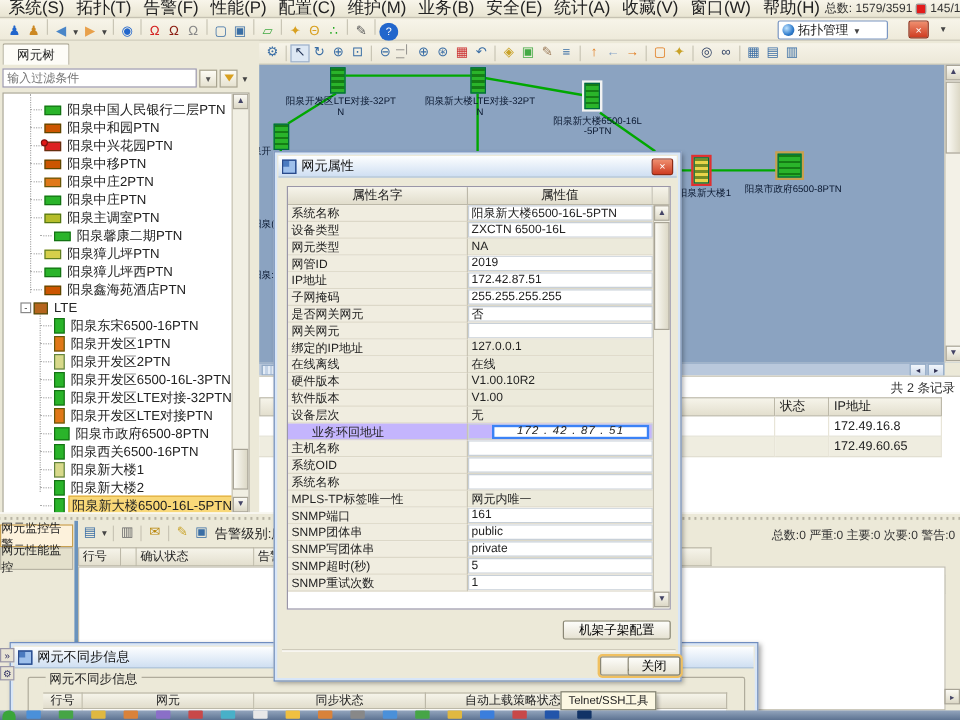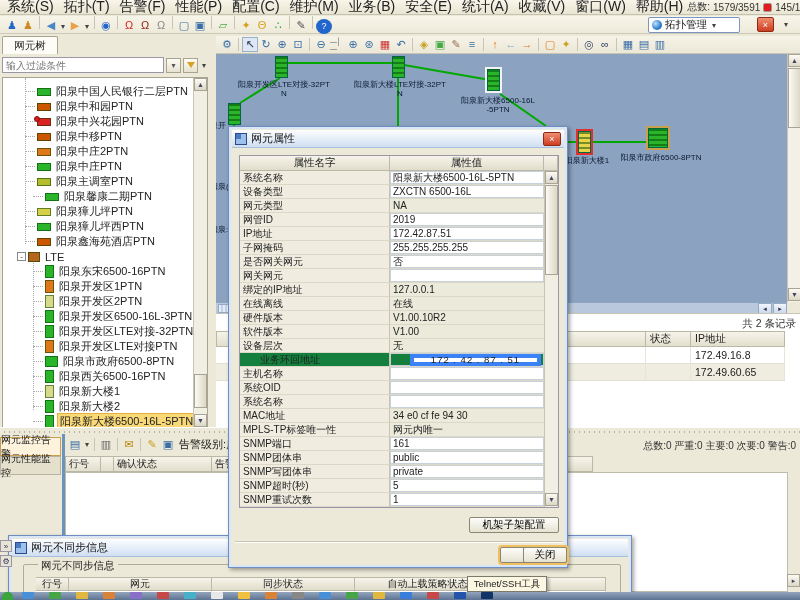--- a/index.html
+++ b/index.html
@@ -79,22 +79,22 @@
 .dlgclose{margin-left:auto;width:18px;height:14px;background:linear-gradient(#ef8f6f,#cf3d22);border:1px solid #8d2a14;border-radius:2px;color:#fff;font-size:9px;display:flex;align-items:center;justify-content:center;}
 
 #prop-table{position:absolute;left:10px;top:28px;width:320px;height:353px;background:#fff;border:1px solid #9a96a8;}
 .phcell{position:absolute;top:0;height:15px;background:linear-gradient(#f6f4ea,#e1ddcc);border-right:1px solid #bcb8a8;border-bottom:1px solid #bcb8a8;font-size:10.5px;display:flex;align-items:center;justify-content:center;}
 #prop-rows{position:absolute;left:0;top:15px;width:304px;}
 .prow{display:flex;height:14px;}
 .pname{width:150px;background:#f0ede0;border-right:1px solid #c8c4b4;border-bottom:1px solid #dcd8c8;font-size:10px;padding:0 3px;display:flex;align-items:center;white-space:nowrap;overflow:hidden;}
 .pval{width:154px;border-bottom:1px solid #dcd8c8;font-size:10px;padding:0 3px;display:flex;align-items:center;white-space:nowrap;overflow:hidden;}
 .pval.ed{background:#fff;box-shadow:inset 0 0 0 1px #c8d0d8;}
 .pval.ro{background:#ecead( );background:#eceadb;}
-.prow.hl .pname,.prow.hl .pval{background:#15803d;padding-left:20px;}
-.ipbox{width:140px;height:12px;background:#fff;border:4px solid #3b82f6;font-size:9.5px;display:flex;align-items:center;justify-content:center;letter-spacing:1px;}
+.prow.hl .pname,.prow.hl .pval{background:#c4b5fd;padding-left:20px;}
+.ipbox{width:140px;height:12px;background:#fff;border:2px solid #3b82f6;font-size:9.5px;display:flex;align-items:center;justify-content:center;letter-spacing:1px;font-style:italic;}
 #prop-scroll{position:absolute;right:0;top:15px;width:14px;height:336px;background:#f1efe3;border-left:1px solid #c8c4b4;}
 .dlgbtn{position:absolute;height:16px;background:linear-gradient(#fdfdfa,#e6e2d2);border:1px solid #8a8775;border-radius:2px;font-size:10.5px;display:flex;align-items:center;justify-content:center;font-family:inherit;}
 .default-btn{box-shadow:0 0 0 2px #f0c060;}
 #prop-sep{position:absolute;left:6px;top:414px;width:328px;height:2px;border-top:1px solid #c8c4b4;border-bottom:1px solid #fff;}
 
 #sync-group{position:absolute;left:14px;top:28px;width:598px;height:60px;border:1px solid #b0ac9c;border-radius:2px;}
 #sync-group-label{position:absolute;left:14px;top:-6px;background:#ece9d8;padding:0 3px;font-size:10.5px;}
 .shcell{position:absolute;top:0;height:14px;background:linear-gradient(#f6f4ea,#e1ddcc);border:1px solid #bcb8a8;border-left:none;font-size:10px;display:flex;align-items:center;justify-content:center;}
 .sdcell{position:absolute;top:14px;height:14px;border-bottom:1px solid #dcd8c8;border-right:1px solid #e4e0d0;font-size:10px;display:flex;align-items:center;padding-left:3px;background:#fff;white-space:nowrap;overflow:hidden;}
 
@@ -507,24 +507,20 @@
         </div>
         <div class="prow">
           <div class="pname">系统OID</div>
           <div class="pval ed"></div>
         </div>
         <div class="prow">
           <div class="pname">系统名称</div>
           <div class="pval ed"></div>
         </div>
         <div class="prow">
-          <div class="pname">MAC地址</div>
-          <div class="pval ro">34 e0 cf fe 94 30</div>
-        </div>
-        <div class="prow">
           <div class="pname">MPLS-TP标签唯一性</div>
           <div class="pval ro">网元内唯一</div>
         </div>
         <div class="prow">
           <div class="pname">SNMP端口</div>
           <div class="pval ed">161</div>
         </div>
         <div class="prow">
           <div class="pname">SNMP团体串</div>
           <div class="pval ed">public</div>

